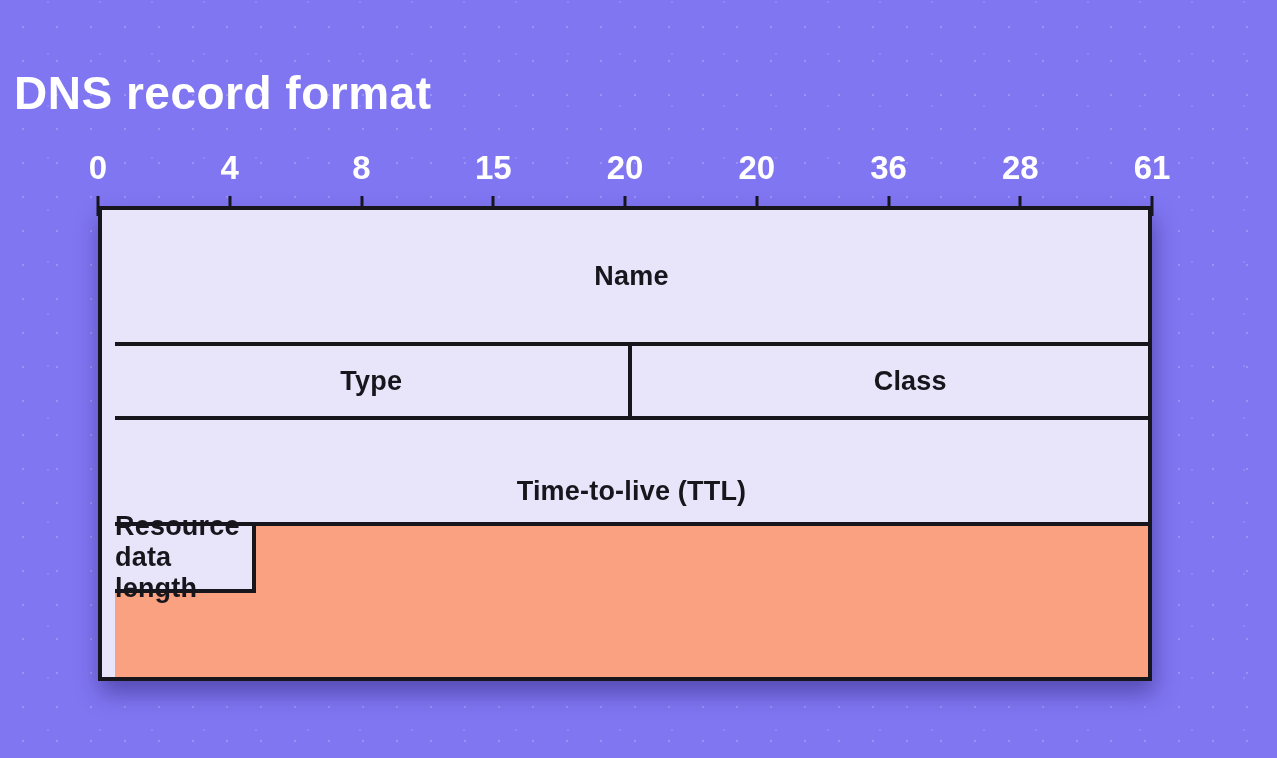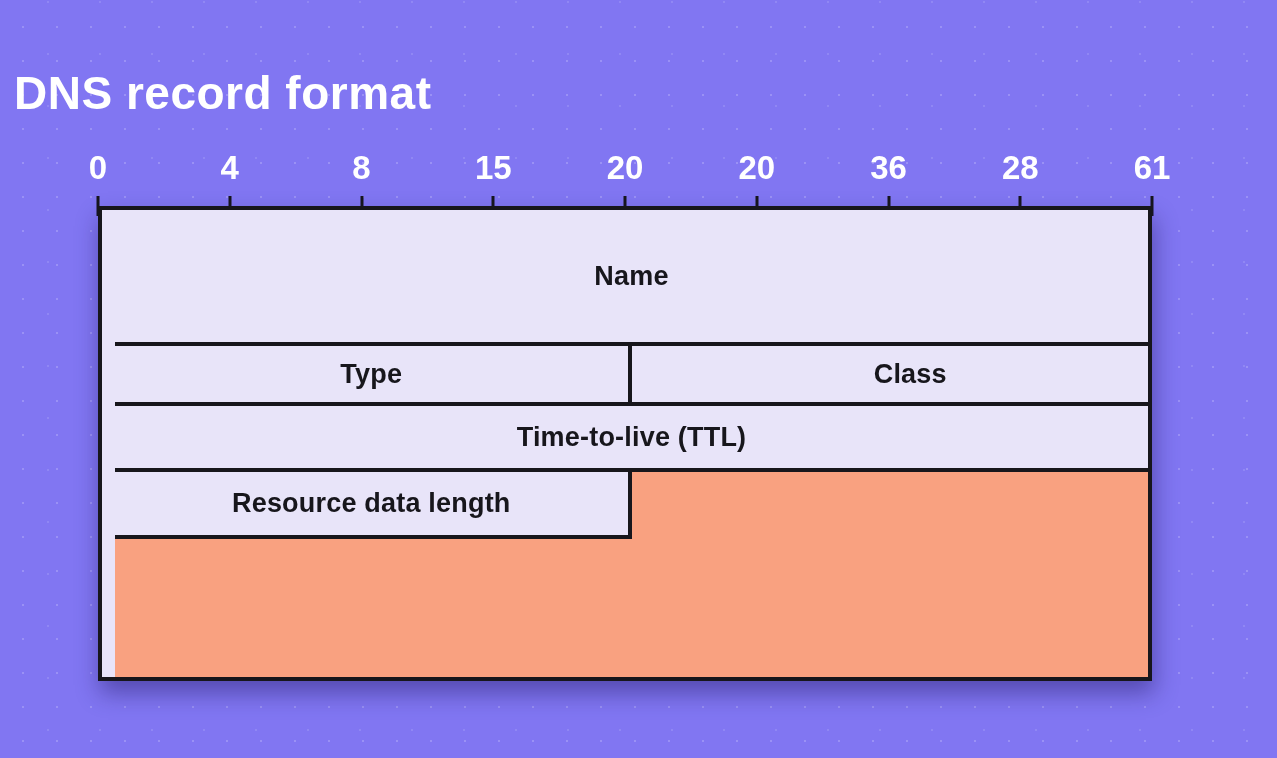--- a/index.html
+++ b/index.html
@@ -85,25 +85,25 @@
     padding-left: 13px;
   }
   .field-label {
     font-size: 27px;
     font-weight: bold;
     color: #17161c;
     letter-spacing: 0.2px;
   }
   .center { display: flex; align-items: center; justify-content: center; }
   .row-name   { height: 136px; border-bottom: 4px solid var(--border); }
-  .row-split  { height: 60px;  border-bottom: 4px solid var(--border); display: flex; }
+  .row-split  { height: 74px;  border-bottom: 4px solid var(--border); display: flex; }
   .cell-type  { width: 50%; border-right: 4px solid var(--border); }
   .cell-class { flex: 1; margin-left: 41px; }
-  .row-ttl    { height: 66px; border-bottom: 4px solid var(--border); }
-  .row-bottom { flex: 1; background: var(--highlight); display: flex; flex-direction: column; }
+  .row-ttl    { height: 66px; border-bottom: 4px solid var(--border); margin-top: 40px; }
+  .row-bottom { flex: 1; background: var(--highlight); display: flex; flex-direction: row; }
   .rdl-strip  { height: 67px; display: flex; }
   .rdl-box {
     width: 50%;
     background: var(--field);
     border-right: 4px solid var(--border);
     border-bottom: 4px solid var(--border);
   }
   .rd-area { flex: 1; }
 </style>
 </head>

